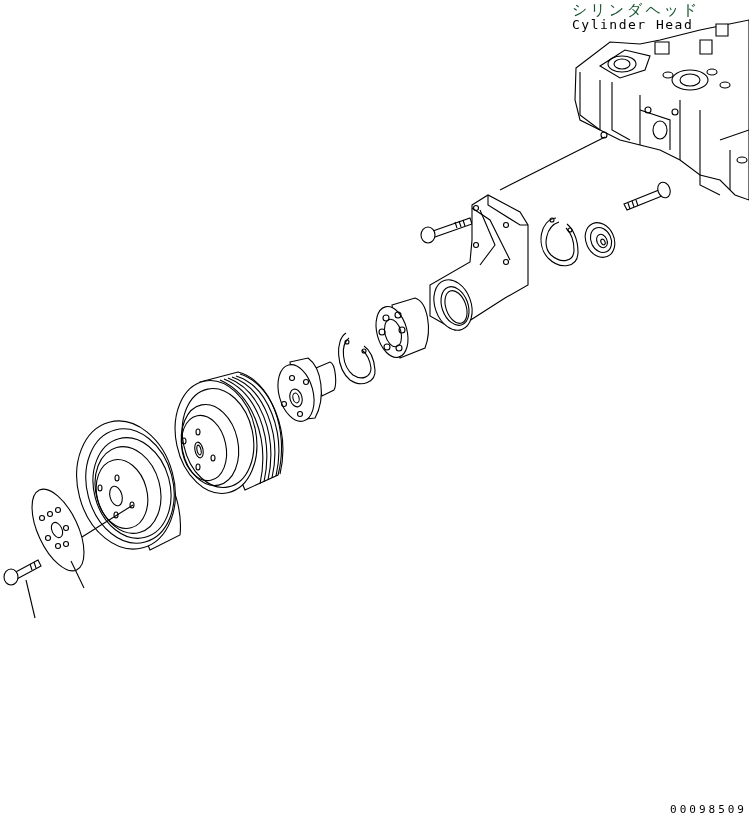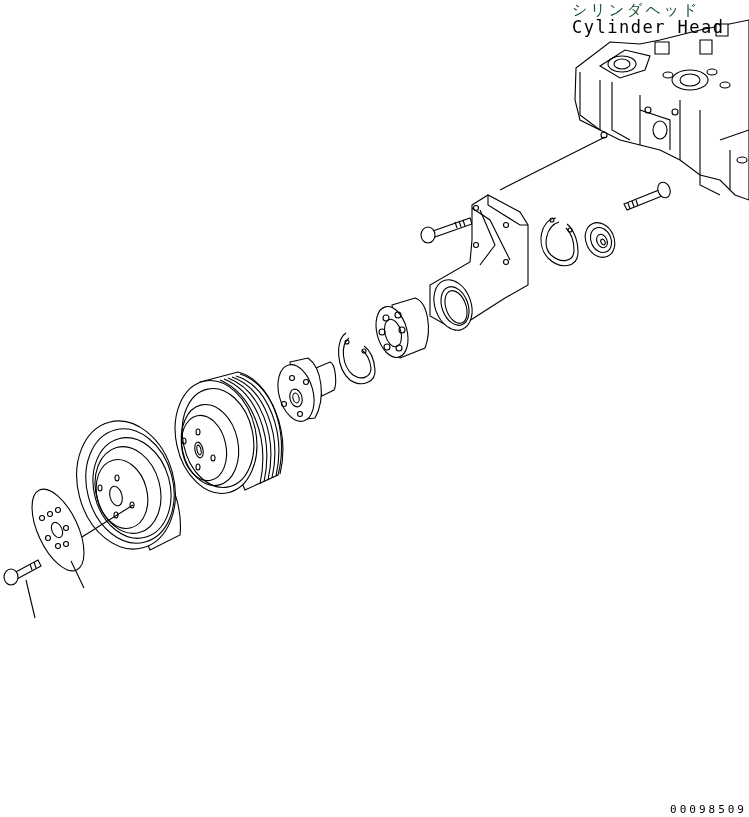--- a/index.html
+++ b/index.html
@@ -1,21 +1,21 @@
 <!DOCTYPE html>
 <html><head>
   <meta charset="utf-8">
   <style>
     html, body { margin: 0; padding: 0; background: #ffffff; }
     body { width: 749px; height: 817px; position: relative; overflow: hidden;
            font-family: "DejaVu Sans Mono", monospace; }
     .canvas { position: absolute; left: 0; top: 0; width: 749px; height: 817px; }
     .label-jp { position: absolute; left: 572px; top: 1px; font-size: 15px; letter-spacing: 3px;
                 color: #14532d; font-family: "DejaVu Sans", sans-serif; }
-    .label-en { position: absolute; left: 572px; top: 17px; font-size: 17px; letter-spacing: 1.5px;
+    .label-en { position: absolute; left: 572px; top: 17px; font-size: 13px; letter-spacing: 1.5px;
                 color: #000; font-family: "DejaVu Sans Mono", monospace; }
     .drawing-id { position: absolute; right: 2px; bottom: 1px; font-size: 11px; letter-spacing: 3px;
                   color: #000; font-family: "DejaVu Sans Mono", monospace; }
     svg { position: absolute; left: 0; top: 0; }
     svg * { vector-effect: non-scaling-stroke; }
     .ln { fill: none; stroke: #000; stroke-width: 1.1; }
     .wf { fill: #fff; stroke: #000; stroke-width: 1.1; }
   </style>
 </head>
 <body>

